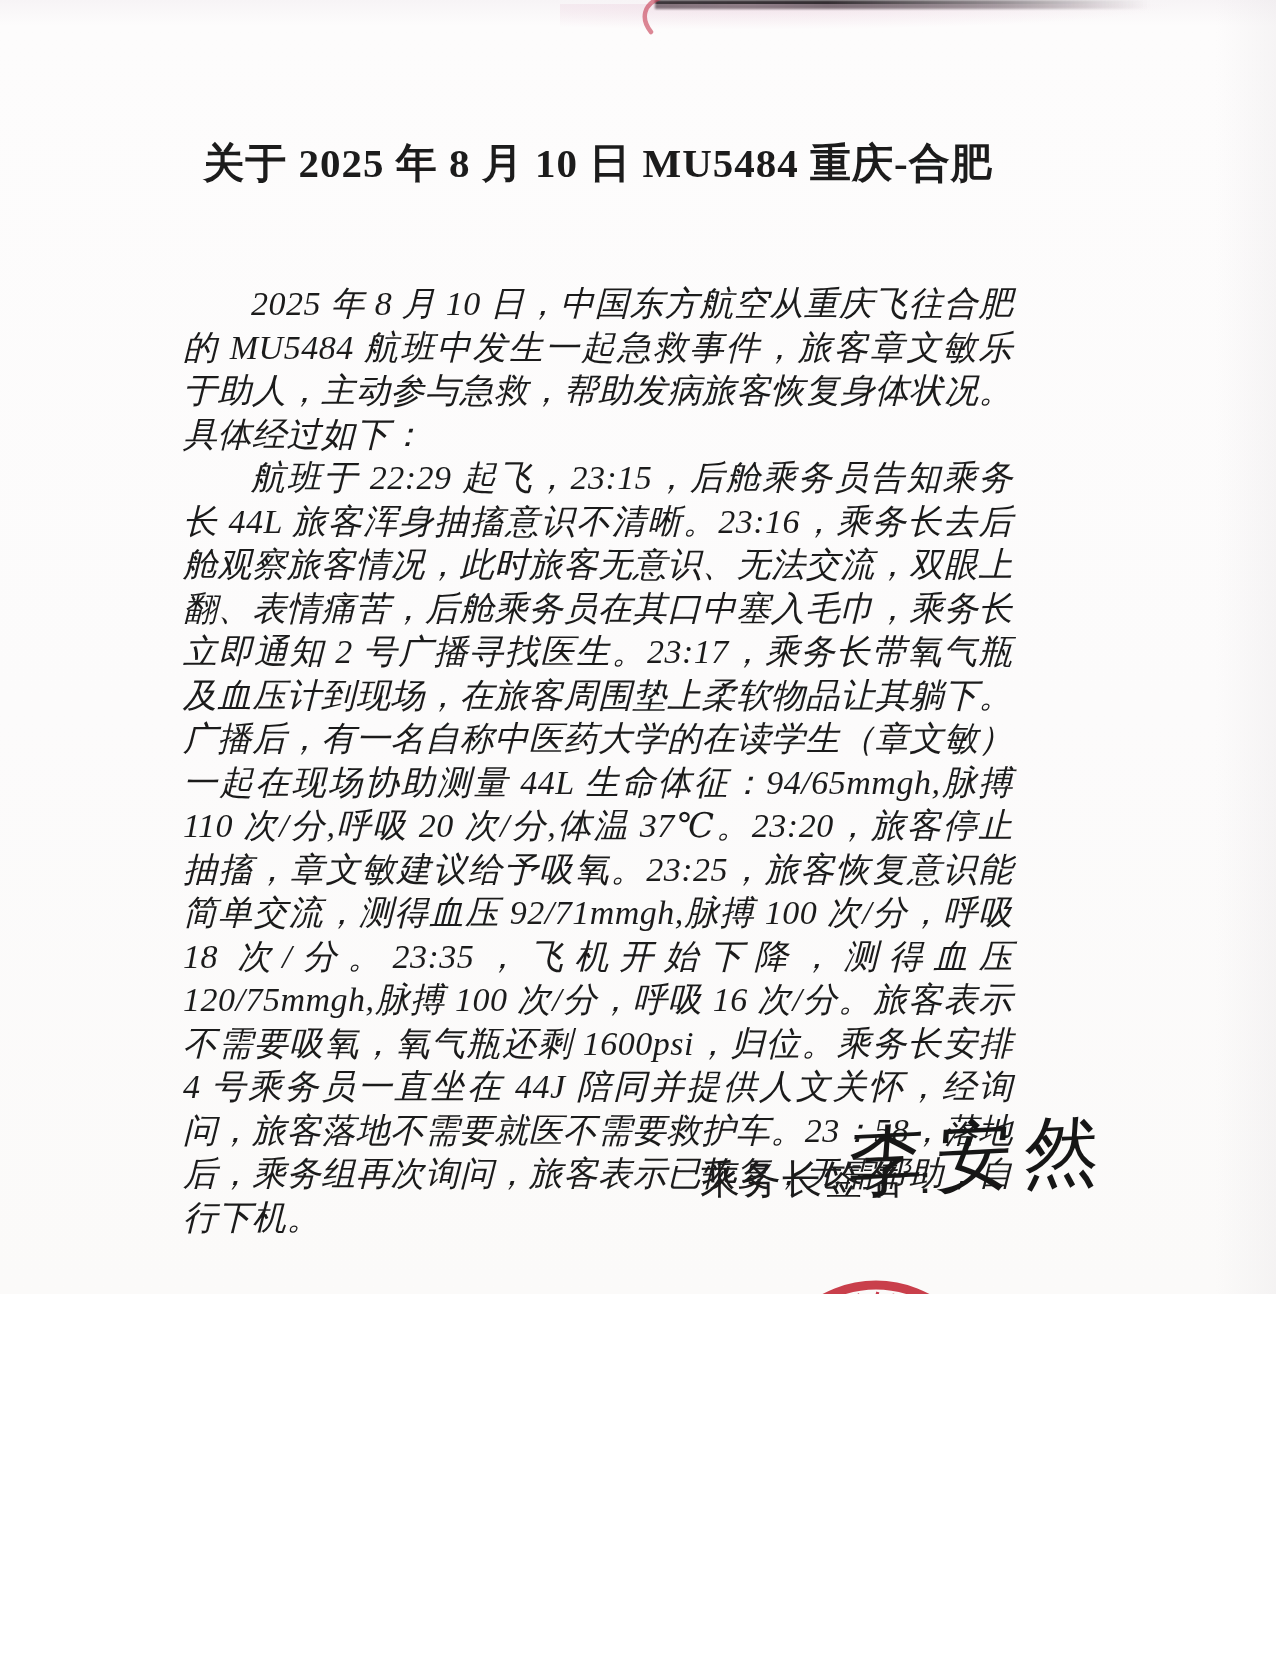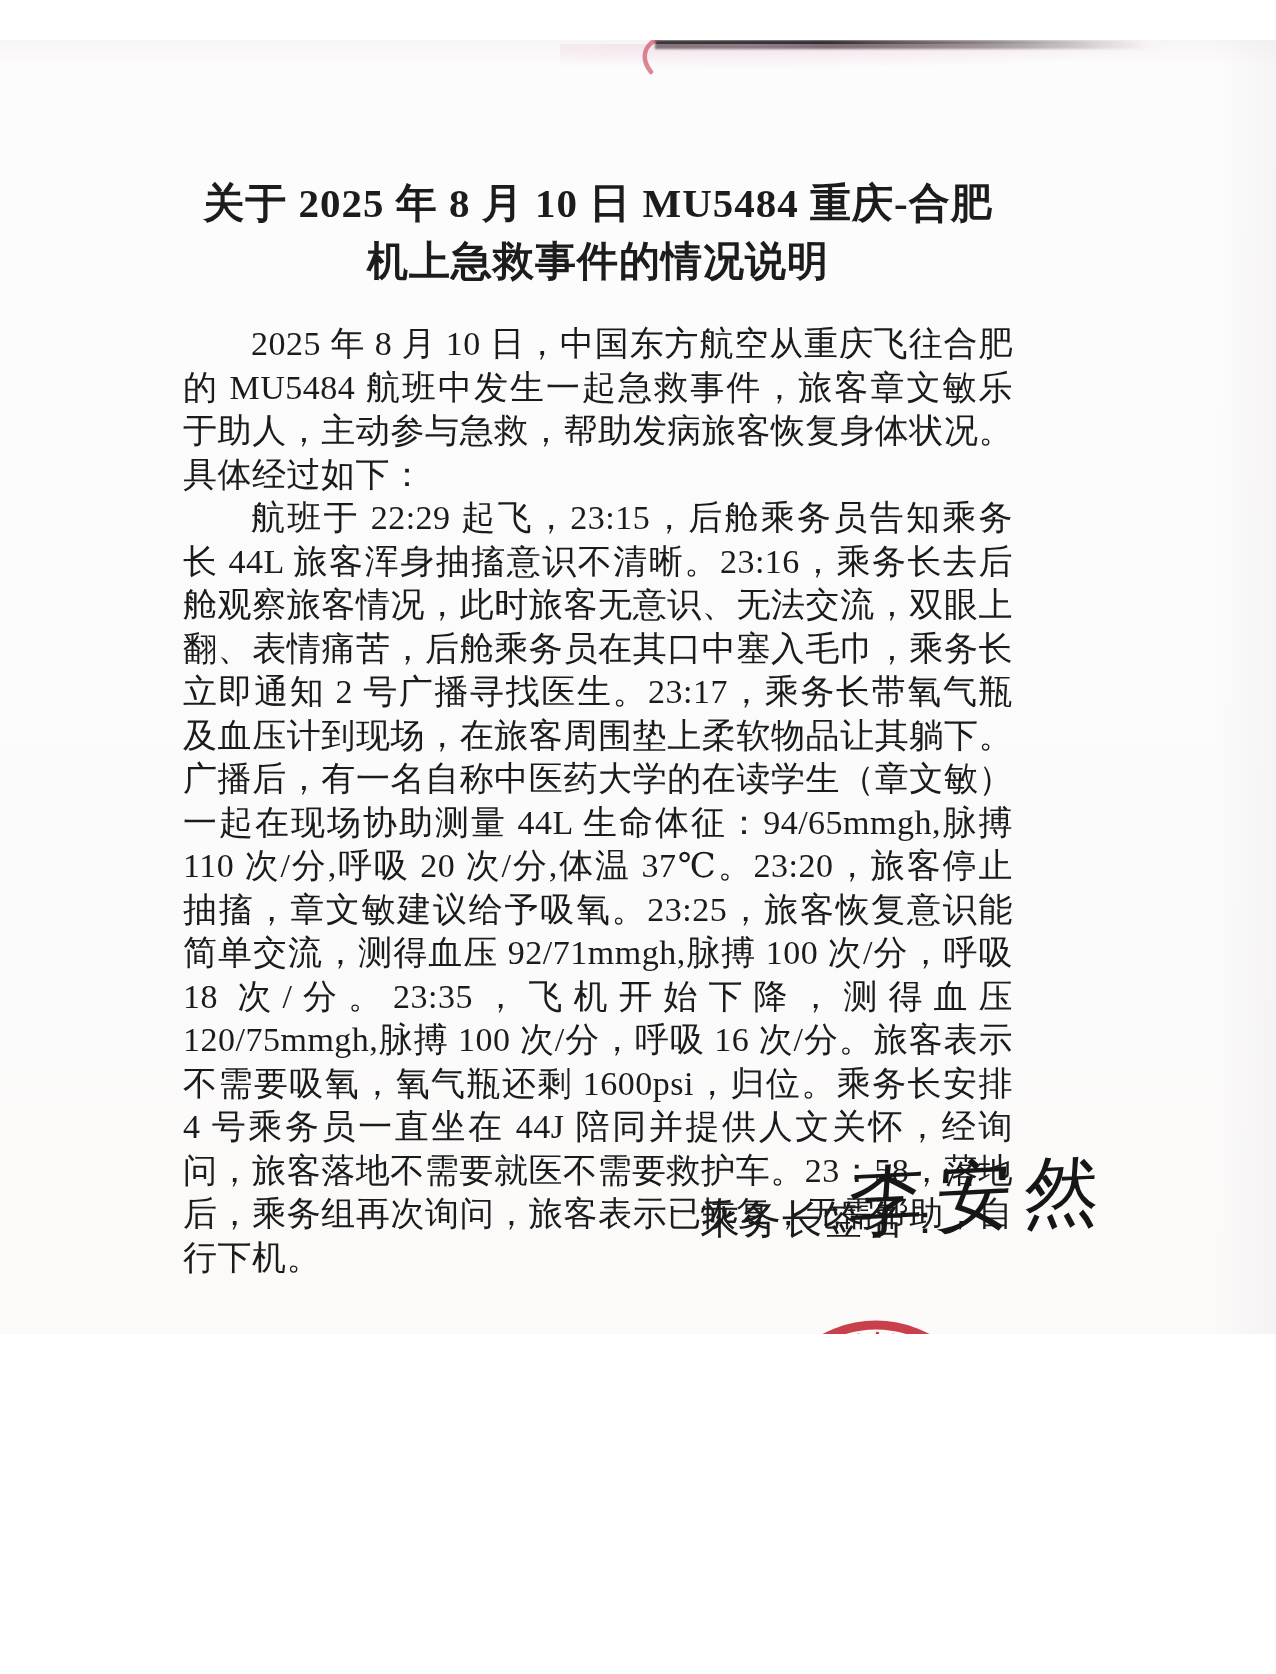--- a/index.html
+++ b/index.html
@@ -6,21 +6,20 @@
     margin: 0; padding: 0;
     background: #ffffff;
     font-family: "Liberation Serif", "DejaVu Serif", serif;
   }
   .page {
     position: relative;
     width: 1276px; height: 1294px;
     background: linear-gradient(180deg, #f7f4f6 0%, #fdfcfc 2%, #fcfbfb 55%, #fbfaf9 100%);
     overflow: hidden;
     color: #1c1c1c;
-    margin-top: 40px;
   }
   
   .top-smudge {
     position: absolute; left: 655px; top: 0; width: 495px; height: 9px;
     background: linear-gradient(to right,
       rgba(35,28,33,0.88) 0%, rgba(30,24,28,0.9) 35%,
       rgba(70,60,66,0.55) 70%, rgba(140,130,136,0.25) 90%, rgba(160,150,156,0) 100%);
     filter: blur(1.2px);
   }
   .top-pink-wash {
@@ -36,21 +35,21 @@
     letter-spacing: 1px; white-space: nowrap;
   }
   .title .tl { display: block; }
   
   .body-text {
     position: absolute; left: 183px; top: 282px; width: 830px;
     font-size: 34px; line-height: 43.5px;
     text-align: justify; letter-spacing: 0.5px;
     color: #1b1b1b;
   }
-  .body-text p { margin: 0; text-indent: 2em; }
+  .body-text p { margin: 0; text-indent: 2em; font-style: italic; }
   
   .sig-label {
     position: absolute; left: 700px; top: 1152px;
     font-size: 40px; letter-spacing: 1px; color: #1b1b1b;
   }
   .sig-name {
     position: absolute; left: 848px; top: 1106px;
     font-size: 76px; letter-spacing: 12px; color: #161616;
     transform: rotate(-3deg) skewX(-7deg);
     font-weight: 400;
@@ -89,21 +88,20 @@
   <div class="top-pink-wash"></div>
 
   <div class="red-mark">
     <svg width="34" height="40" viewBox="0 0 34 40">
       <path d="M24,2 C8,8 4,22 15,36" fill="none" stroke="#c53a50" stroke-width="4.5" stroke-linecap="round" opacity="0.75"></path>
     </svg>
   </div>
 
   <h1 class="title">
     <span class="tl">关于 2025 年 8 月 10 日 MU5484 重庆-合肥</span>
-    <span class="tl">机上急救事件的情况说明</span>
   </h1>
 
   <div class="body-text">
     <p>2025 年 8 月 10 日，中国东方航空从重庆飞往合肥的 MU5484 航班中发生一起急救事件，旅客章文敏乐于助人，主动参与急救，帮助发病旅客恢复身体状况。具体经过如下：</p>
     <p>航班于 22:29 起飞，23:15，后舱乘务员告知乘务长 44L 旅客浑身抽搐意识不清晰。23:16，乘务长去后舱观察旅客情况，此时旅客无意识、无法交流，双眼上翻、表情痛苦，后舱乘务员在其口中塞入毛巾，乘务长立即通知 2 号广播寻找医生。23:17，乘务长带氧气瓶及血压计到现场，在旅客周围垫上柔软物品让其躺下。广播后，有一名自称中医药大学的在读学生（章文敏）一起在现场协助测量 44L 生命体征：94/65mmgh,脉搏 110 次/分,呼吸 20 次/分,体温 37℃。23:20，旅客停止抽搐，章文敏建议给予吸氧。23:25，旅客恢复意识能简单交流，测得血压 92/71mmgh,脉搏 100 次/分，呼吸 18 次/分。23:35，飞机开始下降，测得血压 120/75mmgh,脉搏 100 次/分，呼吸 16 次/分。旅客表示不需要吸氧，氧气瓶还剩 1600psi，归位。乘务长安排 4 号乘务员一直坐在 44J 陪同并提供人文关怀，经询问，旅客落地不需要就医不需要救护车。23：58，落地后，乘务组再次询问，旅客表示已恢复，无需帮助，自行下机。</p>
   </div>
 
   <span class="sig-label">乘务长签名：</span>
   <span class="sig-name">李安然</span>
 

